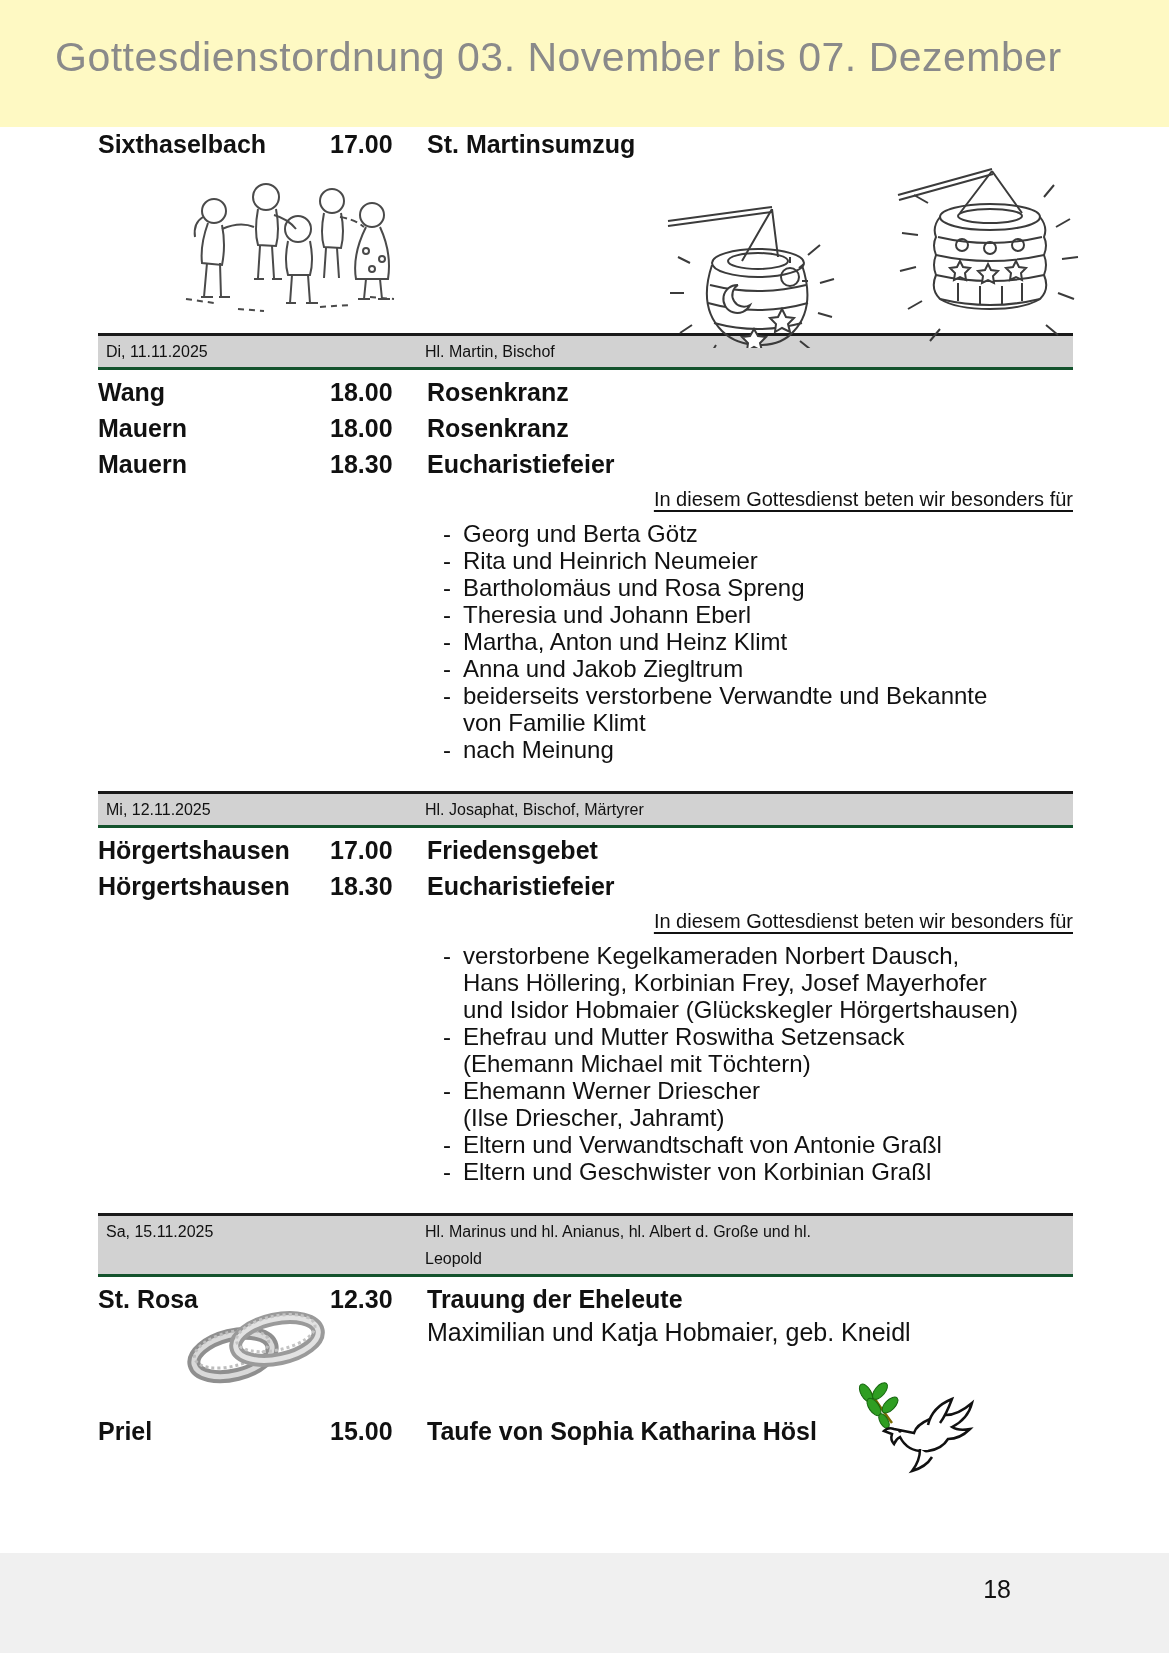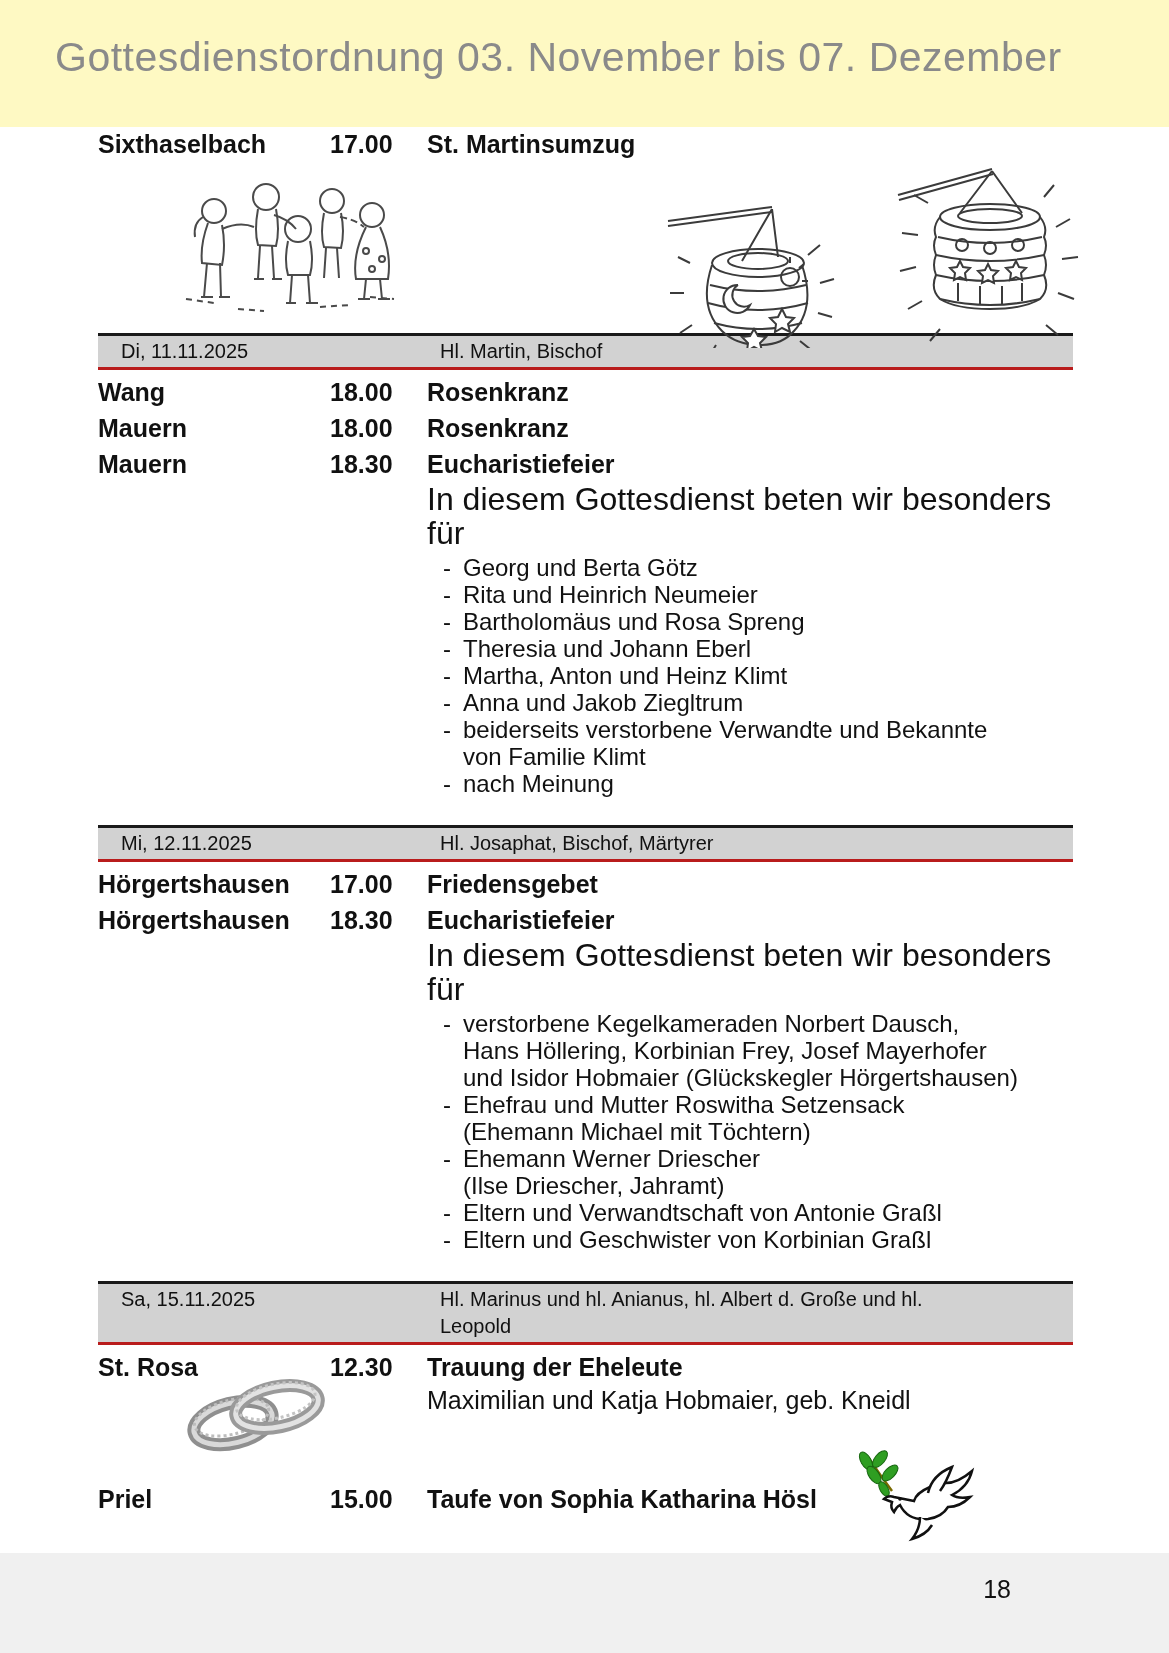--- a/index.html
+++ b/index.html
@@ -36,29 +36,30 @@
     font-size:25px; font-weight:700; line-height:36px;
   }
   .intro-row { line-height:34px; }
   .figure-row { position:relative; height:172px; }
   .fig { position:absolute; }
   .fig-children { left:82px; top:6px; }
   .fig-lanterns { left:552px; top:-18px; }
   .date-bar {
     display:grid; grid-template-columns:319px 1fr;
     background:#d2d2d2;
-    border-top:3px solid #1a1a1a; border-bottom:3px solid #b91c1c;
-    padding:2px 23px; font-size:20px; line-height:27px; color:#111;
+    border-top:3px solid #1a1a1a; border-bottom:3px solid #14532d;
+    padding:2px 8px; font-size:16px; line-height:27px; color:#111;
   }
   .date-bar .line { display:block; }
   .rows { margin-top:4px; }
   .intentions { margin-left:329px; }
   .int-heading {
-    font-size:32px; line-height:34px; 
+    font-size:20px; line-height:34px; text-decoration:underline;
     text-underline-offset:4px;
+    text-align:right;
   }
   ul.int-list { list-style:none; margin:4px 0 0 0; padding:0; }
   ul.int-list li {
     position:relative; padding-left:36px;
     font-size:24px; line-height:27px;
   }
   ul.int-list li::before {
     content:"-"; position:absolute; left:16px; top:0;
   }
   .line { display:block; }

